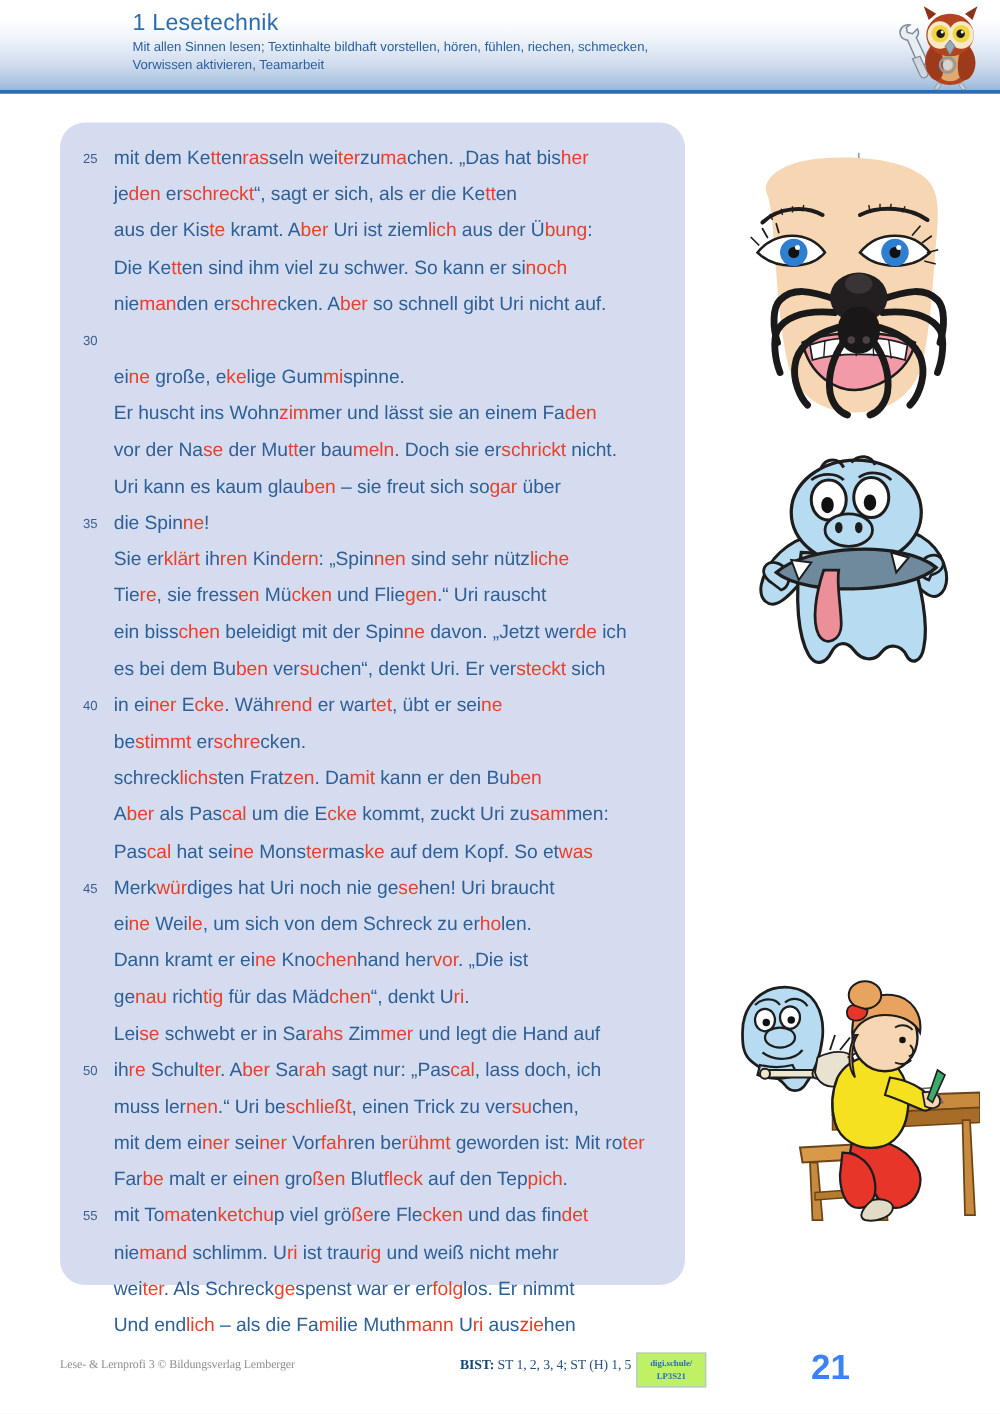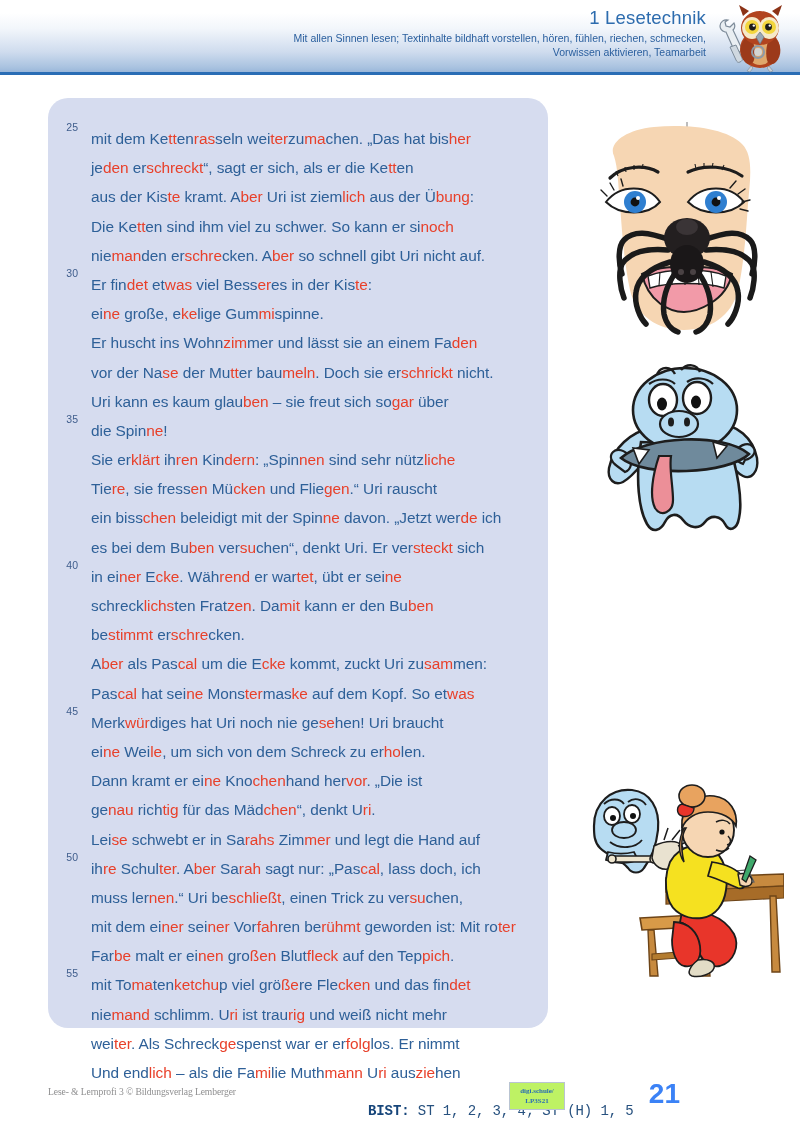--- a/index.html
+++ b/index.html
@@ -16,21 +16,21 @@
   .header-band{
     position:absolute;left:0;top:0;width:800px;height:72px;
     background:linear-gradient(to bottom,#ffffff 0%,#ffffff 18%,#f2f6fb 40%,#cfdcee 72%,#aac3e0 93%,#9ab7da 100%);
   }
   .header-rule{
     position:absolute;left:0;top:72px;width:800px;height:3px;
     background:#2a6db5;
   }
   .header-textblock{
     position:absolute;right:94px;top:6px;width:600px;
-    text-align:right;
+    text-align:left;
   }
   .header-title{
     color:#2d6cae;font-size:18.5px;font-weight:400;letter-spacing:.2px;
     line-height:24px;padding-bottom:1px;
   }
   .header-sub{
     color:#2a5f9e;font-size:10.5px;line-height:14px;font-weight:400;
   }
   
   .owl-wrap{position:absolute;right:6px;top:2px;width:86px;height:72px;}
@@ -47,41 +47,41 @@
     font-size:15.4px;line-height:29.2px;
     white-space:nowrap;
   }
   .lnum{
     position:absolute;left:4px;top:0;width:26px;
     text-align:right;
     font-size:10.5px;color:#3f5d8c;font-weight:400;
     line-height:31px;
   }
   .ltext{
-    position:absolute;left:43px;top:12px;
+    position:absolute;left:43px;top:0;
     color:#2e6098;
     letter-spacing:-0.05px;
   }
   .ltext .r{color:#e8402a;}
   
   .illus{position:absolute;}
   #illus-face{left:592px;top:122px;width:190px;height:218px;}
   #illus-ghost{left:605px;top:362px;width:160px;height:176px;}
   #illus-desk{left:588px;top:782px;width:196px;height:198px;}
   
   .footer{position:absolute;left:0;top:1060px;width:720px;height:58px;}
   .f-left{
     position:absolute;left:48px;top:26px;
     font-size:9.6px;color:#8f8f90;letter-spacing:-0.1px;
     font-family:"Liberation Serif", serif;
   }
   .f-bist{
-    position:absolute;left:368px;top:43px;
-    font-size:14px;color:#27517f;letter-spacing:-0.1px;
-    font-family:Liberation Mono, monospace;
+    position:absolute;left:368px;top:26px;
+    font-size:11px;color:#27517f;letter-spacing:-0.1px;
+    font-family:Liberation Serif, serif;
   }
   .f-bist b{color:#16457a;}
   .f-digi{
     position:absolute;left:509px;top:1082px;width:56px;height:28px;
     border:1px solid #b9c4d2;background:#bef264;
     color:#2a6db5;font-size:7px;line-height:9.5px;text-align:center;
     padding-top:4px;box-sizing:border-box;
     font-family:"Liberation Serif", serif;font-weight:700;
   }
   .f-page{
@@ -159,21 +159,20 @@
       <div class="line">
         <span class="lnum"></span>
         <span class="ltext"><span>Die Ke</span><span class="r">tt</span><span>en</span><span> sind ihm viel zu schwer. So kann er si</span><span class="r">noch</span></span>
       </div>
       <div class="line">
         <span class="lnum"></span>
         <span class="ltext"><span>nie</span><span class="r">man</span><span>den</span><span> er</span><span class="r">schre</span><span>cken. A</span><span class="r">ber</span><span> so schnell gibt Uri nicht auf.</span></span>
       </div>
       <div class="line">
         <span class="lnum">30</span>
-        <span class="ltext"><span>Er fin</span><span class="r">det</span><span> et</span><span class="r">was</span><span> viel Bess</span><span class="r">er</span><span>es in der Kis</span><span class="r">te</span><span>:</span></span>
       </div>
       <div class="line">
         <span class="lnum"></span>
         <span class="ltext"><span>ei</span><span class="r">ne</span><span> große, e</span><span class="r">ke</span><span>lige Gum</span><span class="r">mi</span><span>spinne.</span></span>
       </div>
       <div class="line">
         <span class="lnum"></span>
         <span class="ltext"><span>Er huscht ins Wohn</span><span class="r">zim</span><span>mer und lässt sie an ei</span><span>nem</span><span> Fa</span><span class="r">den</span></span>
       </div>
       <div class="line">
@@ -203,25 +202,25 @@
       <div class="line">
         <span class="lnum"></span>
         <span class="ltext"><span>es bei dem Bu</span><span class="r">ben</span><span> ver</span><span class="r">su</span><span>chen“, denkt Uri. Er ver</span><span class="r">steckt</span><span> sich</span></span>
       </div>
       <div class="line">
         <span class="lnum">40</span>
         <span class="ltext"><span>in ei</span><span class="r">ner</span><span> E</span><span class="r">cke</span><span>. Wäh</span><span class="r">rend</span><span> er war</span><span class="r">tet</span><span>, übt er sei</span><span class="r">ne</span></span>
       </div>
       <div class="line">
         <span class="lnum"></span>
+        <span class="ltext"><span>be</span><span class="r">stimmt</span><span> er</span><span class="r">schre</span><span>cken.</span></span>
+      </div>
+      <div class="line">
+        <span class="lnum"></span>
         <span class="ltext"><span>schreck</span><span class="r">lichs</span><span>ten Frat</span><span class="r">zen</span><span>. Da</span><span class="r">mit</span><span> kann er den Bu</span><span class="r">ben</span></span>
-      </div>
-      <div class="line">
-        <span class="lnum"></span>
-        <span class="ltext"><span>be</span><span class="r">stimmt</span><span> er</span><span class="r">schre</span><span>cken.</span></span>
       </div>
       <div class="line">
         <span class="lnum"></span>
         <span class="ltext"><span>A</span><span class="r">ber</span><span> als Pas</span><span class="r">cal</span><span> um die E</span><span class="r">cke</span><span> kommt, zuckt Uri zu</span><span class="r">sam</span><span>men:</span></span>
       </div>
       <div class="line">
         <span class="lnum"></span>
         <span class="ltext"><span>Pas</span><span class="r">cal</span><span> hat sei</span><span class="r">ne</span><span> Mons</span><span class="r">ter</span><span>mas</span><span class="r">ke</span><span> auf dem Kopf. So et</span><span class="r">was</span></span>
       </div>
       <div class="line">

